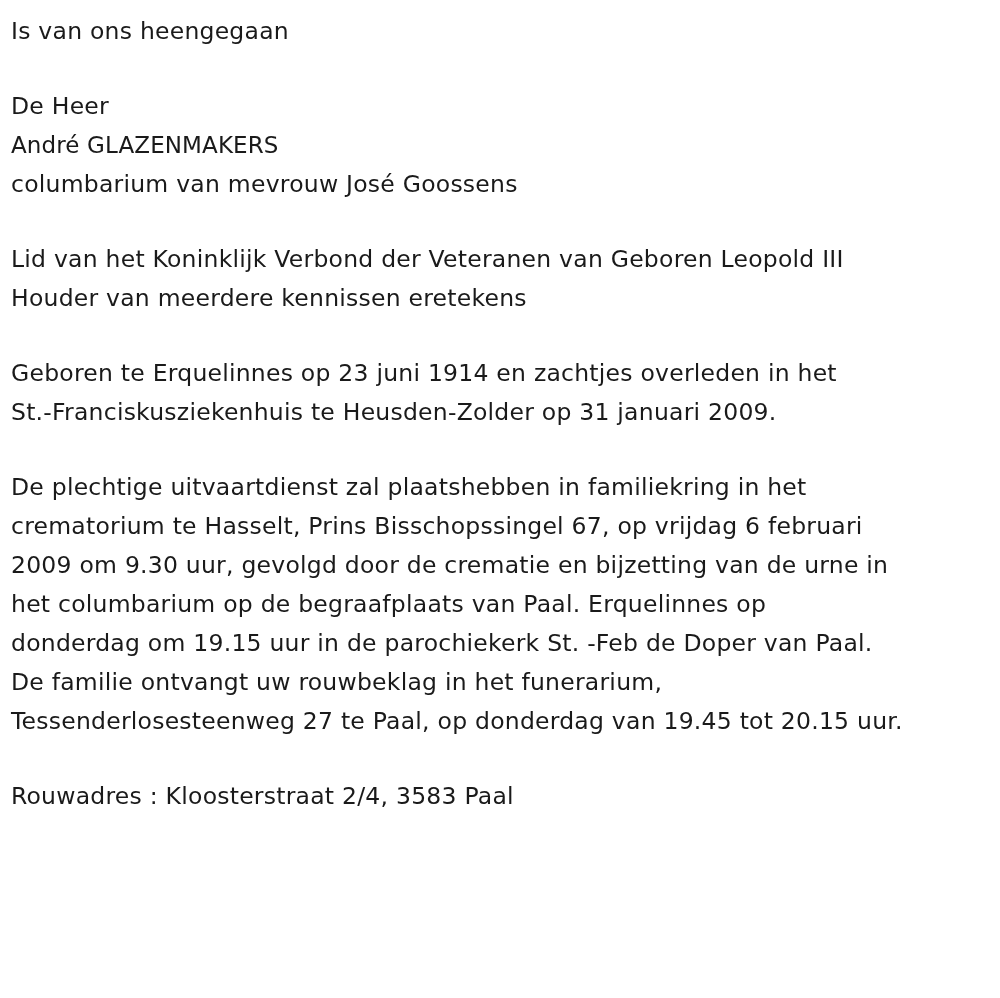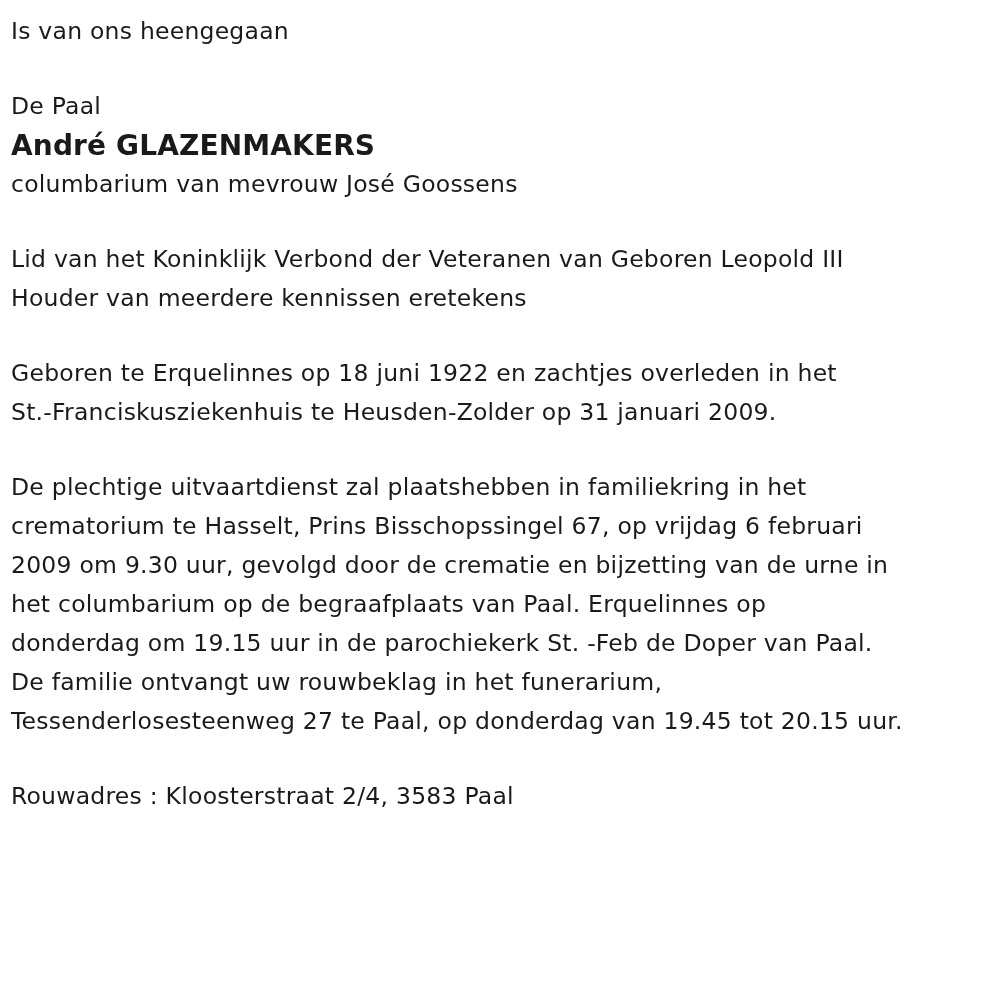--- a/index.html
+++ b/index.html
@@ -32,55 +32,55 @@
   .gap-lg { height: 36px; }
 
   .line {
     font-size: 23.5px;
     line-height: 39px;
     letter-spacing: 0.01em;
     white-space: pre;
   }
 
   .line-name {
-    font-size: 28px;
+    font-size: 23px;
     line-height: 39px;
-    font-weight: 700;
+    font-weight: 400;
     letter-spacing: 0.005em;
     white-space: pre;
   }
 </style>
 </head>
 <body>
 
 <div class="notice">
 
   <p class="block">
     <span class="line">Is van ons heengegaan</span>
   </p>
 
   <div class="gap-lg"></div>
 
   <p class="block">
-    <span class="line">De Paal</span><br>
+    <span class="line">De Heer</span><br>
     <span class="line-name">André GLAZENMAKERS</span><br>
     <span class="line">columbarium van mevrouw José Goossens</span>
   </p>
 
   <div class="gap-lg"></div>
 
   <p class="block">
     <span class="line">Lid van het Koninklijk Verbond der Veteranen van Geboren Leopold III</span><br>
     <span class="line">Houder van meerdere kennissen eretekens</span>
   </p>
 
   <div class="gap-lg"></div>
 
   <p class="block">
-    <span class="line">Geboren te Erquelinnes op 18 juni 1922 en zachtjes overleden in het</span><br>
+    <span class="line">Geboren te Erquelinnes op 23 juni 1914 en zachtjes overleden in het</span><br>
     <span class="line">St.-Franciskusziekenhuis te Heusden-Zolder op 31 januari 2009.</span>
   </p>
 
   <div class="gap-lg"></div>
 
   <p class="block">
     <span class="line">De plechtige uitvaartdienst zal plaatshebben in familiekring in het</span><br>
     <span class="line">crematorium te Hasselt, Prins Bisschopssingel 67, op vrijdag 6 februari</span><br>
     <span class="line">2009 om 9.30 uur, gevolgd door de crematie en bijzetting van de urne in</span><br>
     <span class="line">het columbarium op de begraafplaats van Paal. Erquelinnes op</span><br>

